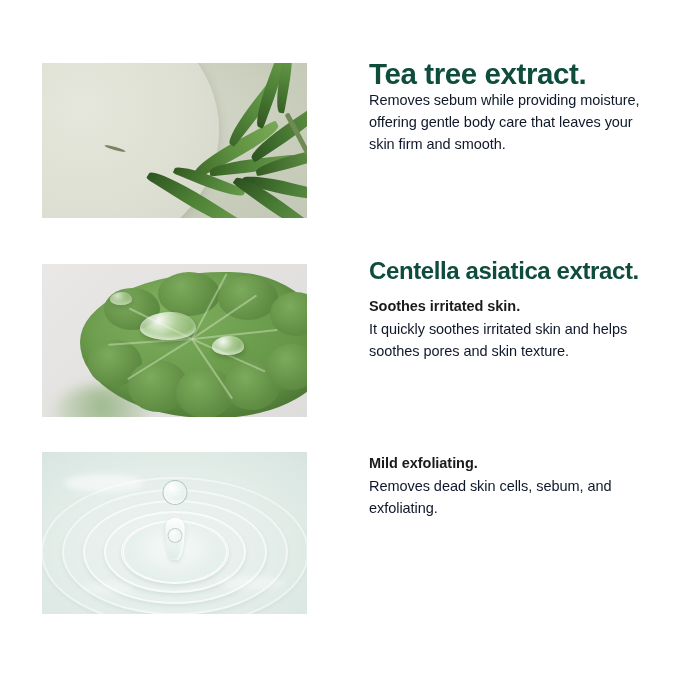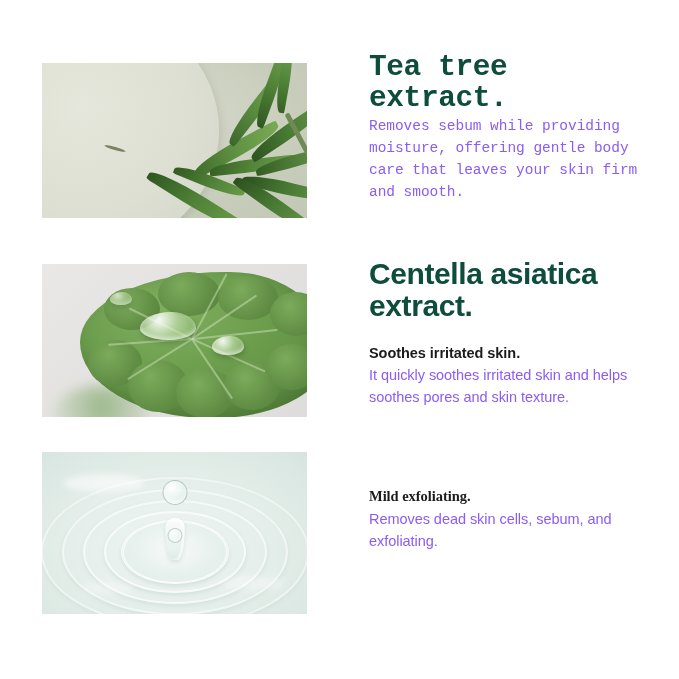--- a/index.html
+++ b/index.html
@@ -54,46 +54,46 @@
 
   .subhead {
     color: #1b1b1b;
     font-weight: bold;
     font-size: 14.5px;
     line-height: 1.5;
     letter-spacing: -0.05px;
   }
 
   .body-text {
-    color: #8b5cf6;
+    color: #0f172a;
     font-size: 14.5px;
     line-height: 1.52;
     letter-spacing: -0.05px;
   }
 
   
   #sec-teatree { top: 0; }
   #sec-teatree .media { top: 63px; height: 155px; }
-  #sec-teatree .copy  { top: 52px; font-family: Liberation Mono, monospace; }
+  #sec-teatree .copy  { top: 58px; }
   #sec-teatree .heading { font-size: 29.5px; }
   #sec-teatree .subhead { margin-top: 11px; }
 
   
   #sec-centella { top: 0; }
   #sec-centella .media { top: 264px; height: 153px; }
   #sec-centella .copy  { top: 258px; }
-  #sec-centella .heading { font-size: 30px; }
-  #sec-centella .subhead { margin-top: 21px; }
+  #sec-centella .heading { font-size: 24px; }
+  #sec-centella .subhead { margin-top: 13px; }
 
   
   #sec-acids { top: 0; }
   #sec-acids .media { top: 452px; height: 162px; }
   #sec-acids .copy  { top: 452px; }
   #sec-acids .heading { font-size: 30.5px; letter-spacing: -0.6px; }
-  #sec-acids .subhead { margin-top: 34px; font-family: Liberation Serif, serif; }
+  #sec-acids .subhead { margin-top: 1px; }
 
   
   .art-teatree {
     position: absolute;
     inset: 0;
     background:
       radial-gradient(115% 90% at 18% 38%, #dcded1 0%, #d3d6c7 38%, #c8cdbb 70%, #c3c8b6 100%);
   }
   .art-teatree .bowl {
     position: absolute;

